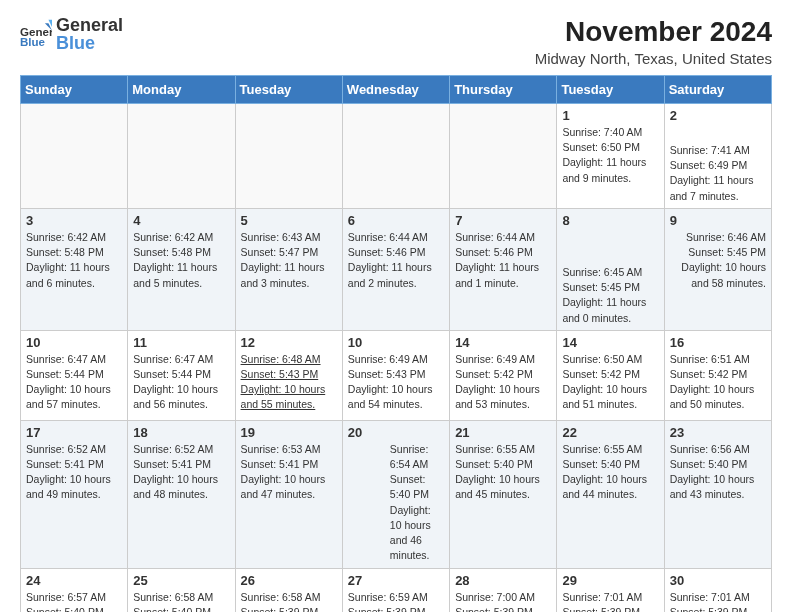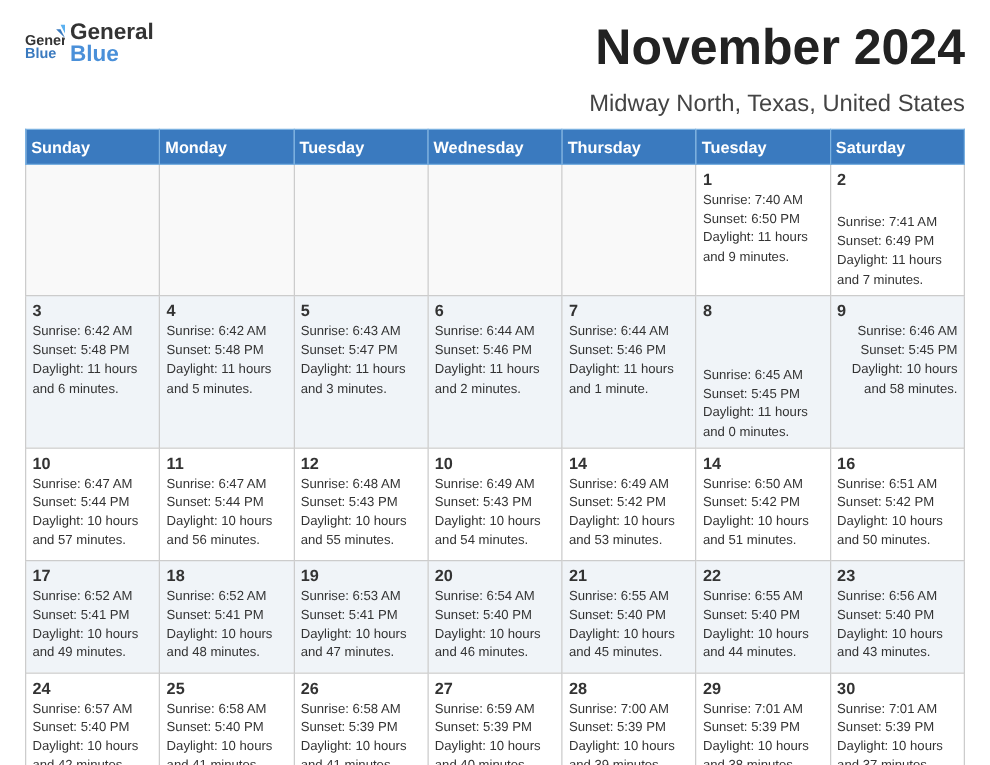--- a/index.html
+++ b/index.html
@@ -5,22 +5,22 @@
     * { box-sizing: border-box; margin: 0; padding: 0; }
     body { font-family: Arial, sans-serif; background: #fff; width: 792px; min-height: 612px; }
     .page { width: 792px; padding: 16px 20px 16px 20px; }
     .header-row { display: flex; align-items: flex-start; justify-content: space-between; margin-bottom: 4px; }
     .logo { display: flex; align-items: center; }
     .logo-text { display: flex; flex-direction: column; font-size: 18px; font-weight: bold; line-height: 1; }
     .logo-text span:first-child { color: #333; }
     .logo-text span:last-child { color: #4a90d9; }
     .logo-icon { width: 32px; height: 32px; margin-right: 4px; }
     .title-block { text-align: right; }
-    .month-title { font-size: 40px; font-weight: bold; color: #222; }
-    .location { font-size: 19px; color: #444; margin-top: 12px; }
+    .month-title { font-size: 28px; font-weight: bold; color: #222; }
+    .location { font-size: 15px; color: #444; margin-top: 2px; }
     .calendar { width: 100%; border-collapse: collapse; margin-top: 8px; }
     .calendar th { background: #3a7abf; color: #fff; font-size: 13px; font-weight: bold; padding: 6px 4px; text-align: left; border: 1px solid #7ab0e0; }
     .calendar td { border: 1px solid #ccc; vertical-align: top; padding: 4px 5px; font-size: 11px; color: #333; background: #fff; width: calc(100%/7); min-height: 80px; }
     .calendar td.empty { background: #f9f9f9; }
     .calendar tr:nth-child(even) td { background: #f0f4f8; }
     .calendar tr:nth-child(even) td.empty { background: #f0f4f8; }
     .day-num { font-size: 13px; font-weight: bold; display: block; margin-bottom: 2px; }
     .day-detail { font-size: 10.5px; color: #333; line-height: 1.45; }
     .calendar tbody tr td { height: 90px; }
   </style>
@@ -142,21 +142,21 @@
           </td>
           <td>
             <span class="day-num">11</span>
             <div class="day-detail" style="white-space: pre-line;">Sunrise: 6:47 AM
 Sunset: 5:44 PM
 Daylight: 10 hours
 and 56 minutes.</div>
           </td>
           <td>
             <span class="day-num">12</span>
-            <div class="day-detail" style="white-space: pre-line;">Sunrise: 6:48 AM
+            <div class="day-detail" style="white-space: pre-line; text-decoration: underline;">Sunrise: 6:48 AM
 Sunset: 5:43 PM
 Daylight: 10 hours
 and 55 minutes.</div>
           </td>
           <td>
             <span class="day-num">10</span>
             <div class="day-detail" style="white-space: pre-line;">Sunrise: 6:49 AM
 Sunset: 5:43 PM
 Daylight: 10 hours
 and 54 minutes.</div>
@@ -200,21 +200,21 @@
           </td>
           <td>
             <span class="day-num">19</span>
             <div class="day-detail" style="white-space: pre-line;">Sunrise: 6:53 AM
 Sunset: 5:41 PM
 Daylight: 10 hours
 and 47 minutes.</div>
           </td>
           <td>
             <span class="day-num">20</span>
-            <div class="day-detail" style="white-space: pre-line;">Sunrise: 6:54 AM
+            <div class="day-detail" style="white-space: pre-line; margin-left: 42px;">Sunrise: 6:54 AM
 Sunset: 5:40 PM
 Daylight: 10 hours
 and 46 minutes.</div>
           </td>
           <td>
             <span class="day-num">21</span>
             <div class="day-detail" style="white-space: pre-line;">Sunrise: 6:55 AM
 Sunset: 5:40 PM
 Daylight: 10 hours
 and 45 minutes.</div>

